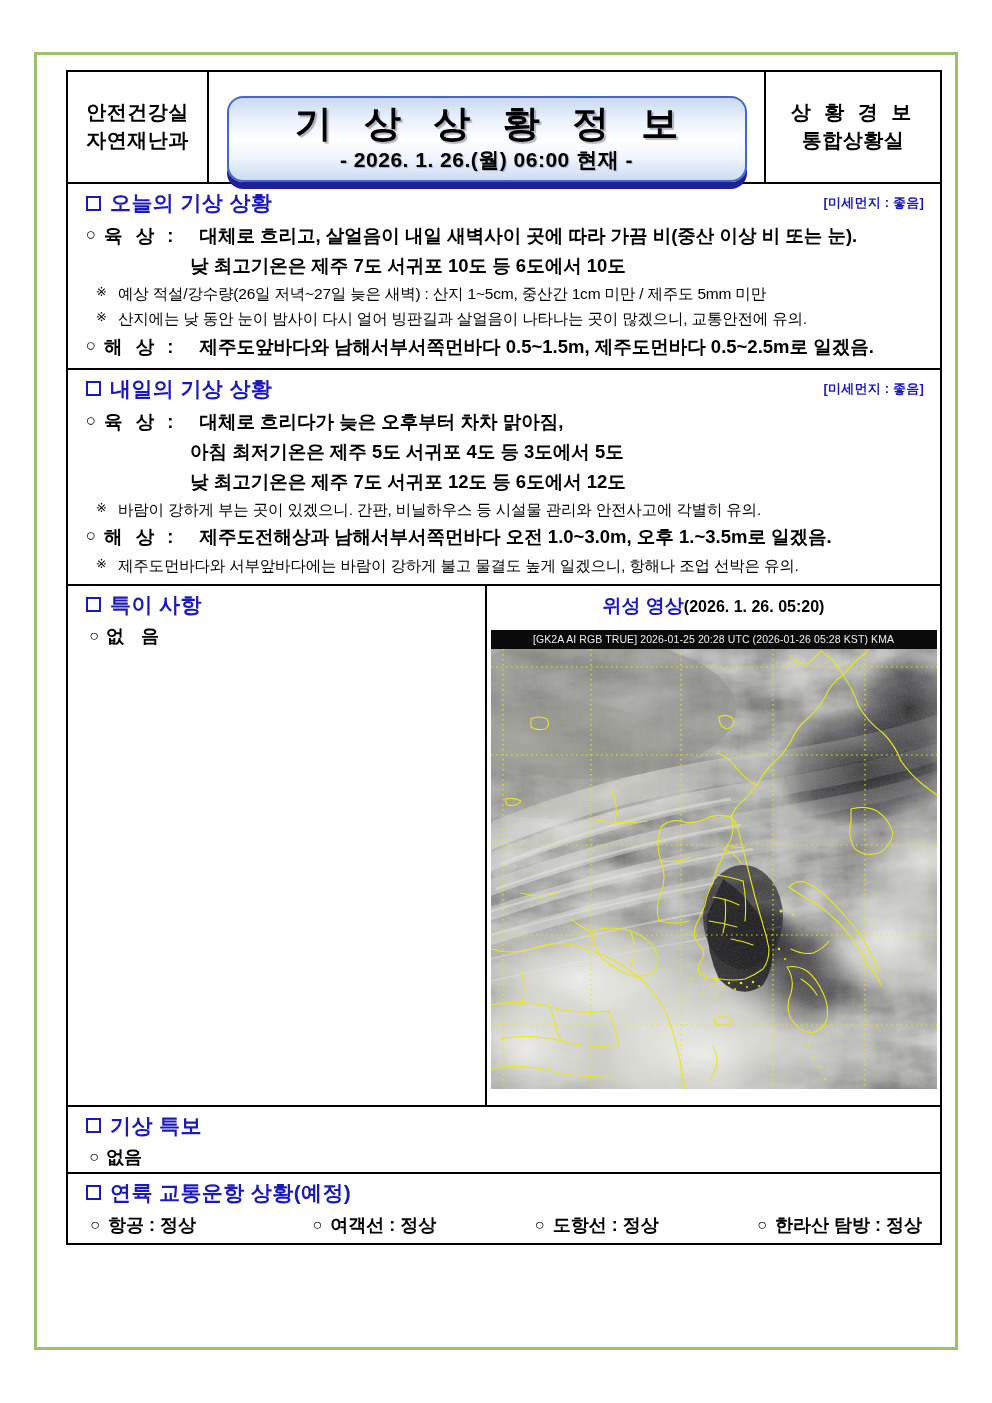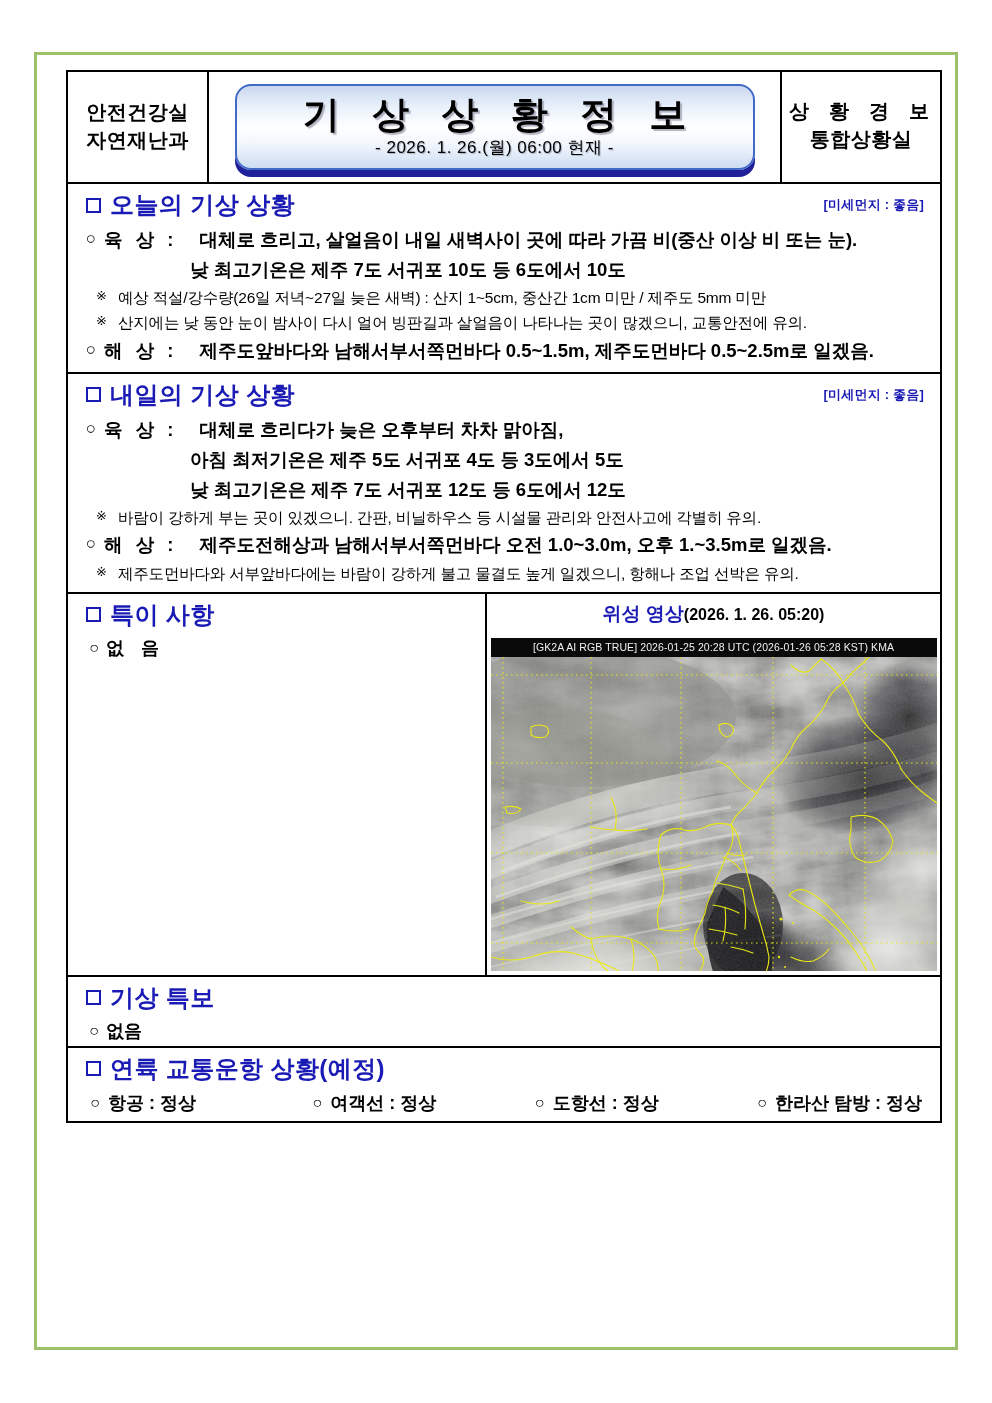--- a/index.html
+++ b/index.html
@@ -55,32 +55,31 @@
     line-height: 1.38;
     letter-spacing: 0.5px;
     flex: 0 0 auto;
     box-sizing: border-box;
   }
   .hdr-left {
     width: 141px;
     border-right: 2px solid #000000;
   }
   .hdr-right {
-    width: 160px;
+    width: 176px;
     border-left: 2px solid #000000;
-    font-family: Liberation Mono, monospace;
   }
   .hdr-left div, .hdr-right div { white-space: nowrap; }
   .hdr-right .sp { letter-spacing: 4px; }
 
   .hdr-mid {
     flex: 1 1 auto;
     position: relative;
     display: flex;
-    align-items: center;
+    align-items: flex-end;
     justify-content: center;
   }
   .title-plate {
     position: relative;
     width: 520px;
     height: 86px;
     border: 2px solid #4169c8;
     border-radius: 16px;
     background: linear-gradient(to bottom,
         #c9d8f0 0%, #eaf1fb 26%, #ffffff 52%, #eef4fc 74%, #cddcf2 100%);
@@ -95,22 +94,22 @@
     font-size: 37px;
     font-weight: bold;
     letter-spacing: 11px;
     text-indent: 11px;
     line-height: 1.08;
     color: #000;
     text-shadow: 2px 2px 1px rgba(120,120,140,0.55);
     white-space: nowrap;
   }
   .title-sub {
-    font-size: 17px;
-    font-weight: normal;
+    font-size: 21px;
+    font-weight: bold;
     letter-spacing: 0.5px;
     margin-top: 2px;
     color: #000;
     text-shadow: 1px 1px 1px rgba(120,120,140,0.5);
     white-space: nowrap;
   }
 
   
   .srow { border-bottom: 2px solid #000000; }
   .srow.last { border-bottom: none; }
@@ -118,21 +117,21 @@
   .sec-head {
     display: flex;
     align-items: center;
     justify-content: space-between;
     padding: 5px 16px 4px 18px;
   }
   .sec-title {
     display: flex;
     align-items: center;
     gap: 9px;
-    font-size: 24px;
+    font-size: 21px;
     font-weight: bold;
     color: #1a1ab4;
     letter-spacing: 0.4px;
     white-space: nowrap;
   }
   .chk {
     display: inline-block;
     width: 15px;
     height: 15px;
     border: 2px solid #1a1ab4;
@@ -214,25 +213,25 @@
     white-space: nowrap;
   }
   .sat-caption .sat-date {
     font-size: 16px;
     color: #000000;
   }
 
   
   .sat-wrap {
     width: 446px;
-    height: 333px;
+    height: 459px;
     background: #000000;
     position: relative;
     overflow: hidden;
-    margin-bottom: 4px;
+    margin-bottom: 16px;
   }
   .sat-topbar {
     position: absolute;
     left: 0; top: 0;
     width: 100%;
     height: 19px;
     background: #0a0a0a;
     color: #f0f0f0;
     font-size: 10.5px;
     font-family: "Liberation Sans", sans-serif;

